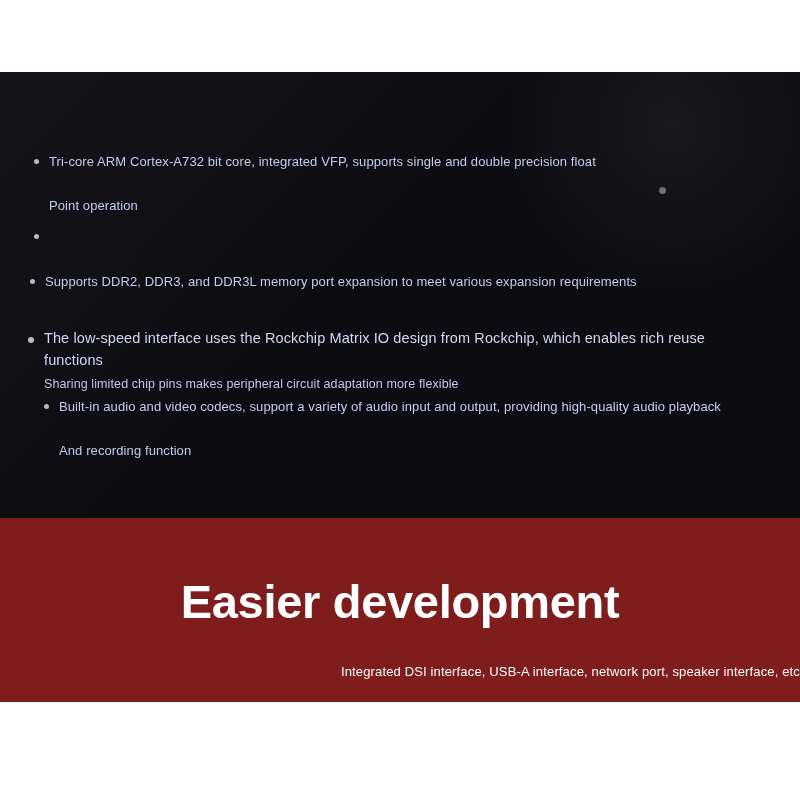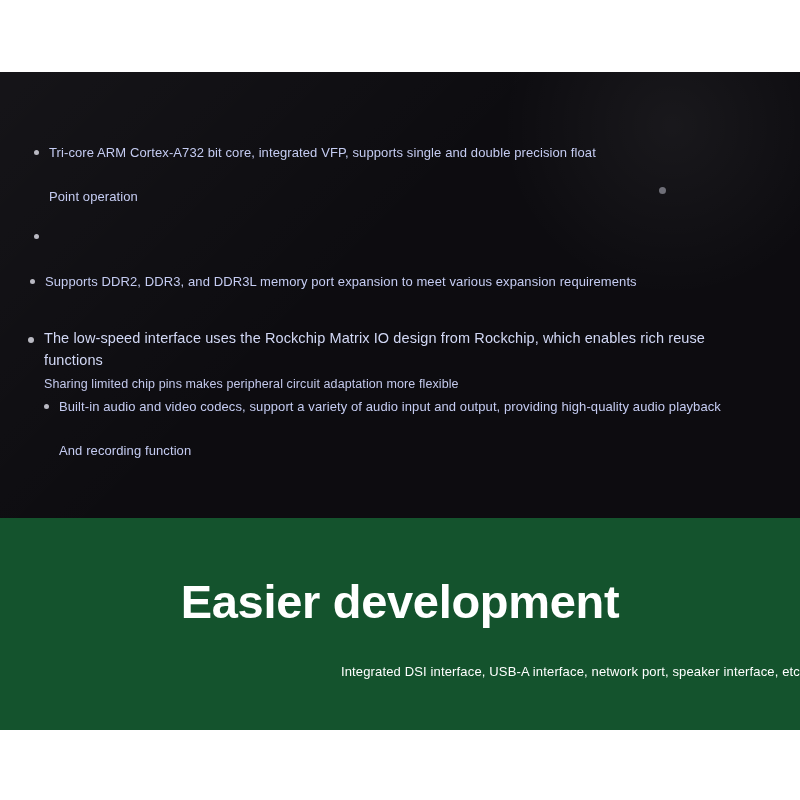--- a/index.html
+++ b/index.html
@@ -99,22 +99,22 @@
     font-size: 12.5px;
     color: #c3c9ec;
   }
 
   
   .hero {
     position: absolute;
     left: 0;
     top: 518px;
     width: 800px;
-    height: 212px;
-    background: #14532d;
+    height: 184px;
+    background: #7f1d1d;
   }
   .hero-title {
     position: absolute;
     left: 0;
     top: 56px;
     width: 800px;
     text-align: center;
     color: #ffffff;
     font-size: 47px;
     font-weight: bold;
@@ -145,21 +145,21 @@
 <div class="page">
 
   <div class="top-margin"></div>
 
   <div class="feature-panel">
     <div class="panel-gloss"></div>
     <div class="dot-sparkle"></div>
 
     <div class="bullets">
 
-      <div class="bullet" style="left:34px; top:71px; width:720px;">
+      <div class="bullet" style="left:34px; top:80px; width:720px;">
         <span class="marker"></span>
         <span class="body">
           <span>Tri-core ARM Cortex-A732 bit core, integrated VFP, supports single and double precision float</span>
           <span class="sub">Point operation</span>
         </span>
       </div>
 
       <div class="bullet" style="left:34px; top:155px; width:720px;">
         <span class="marker"></span>
       </div>

